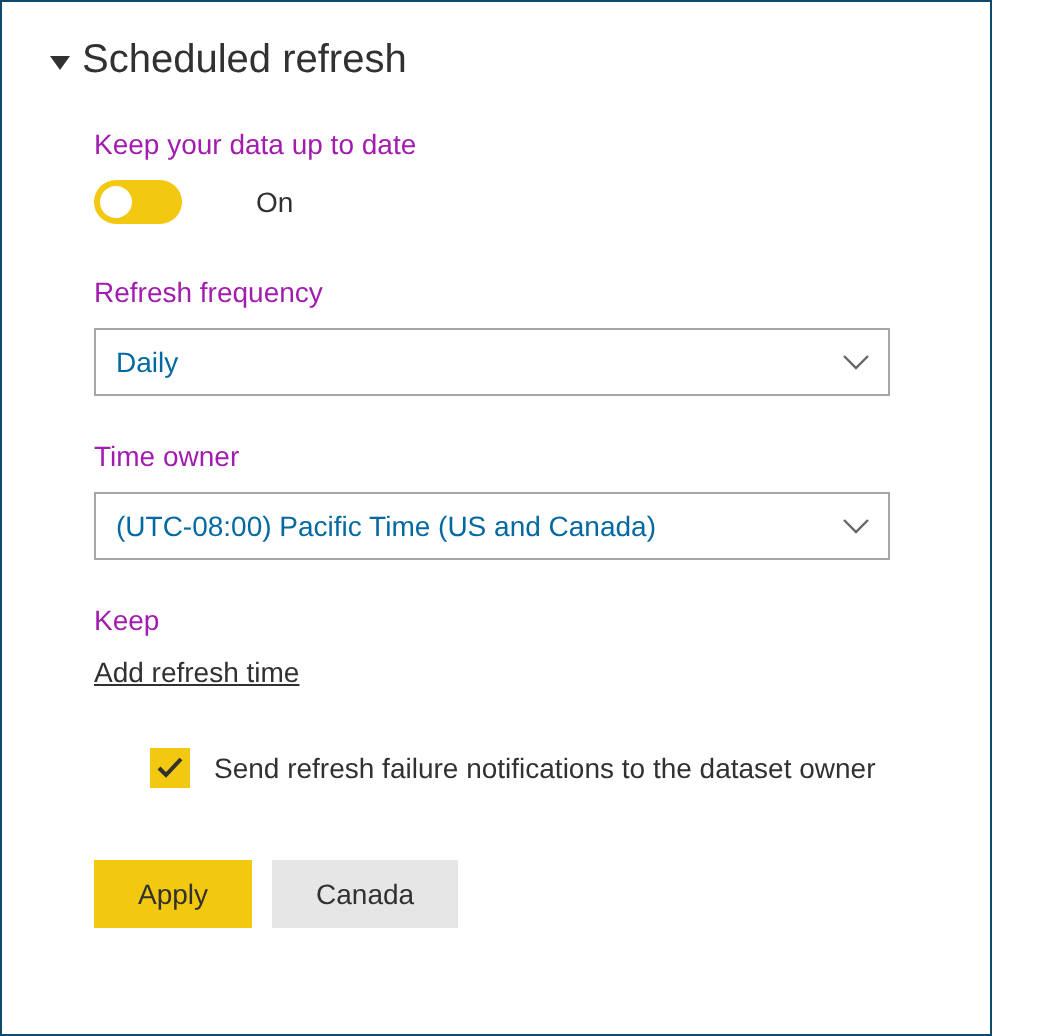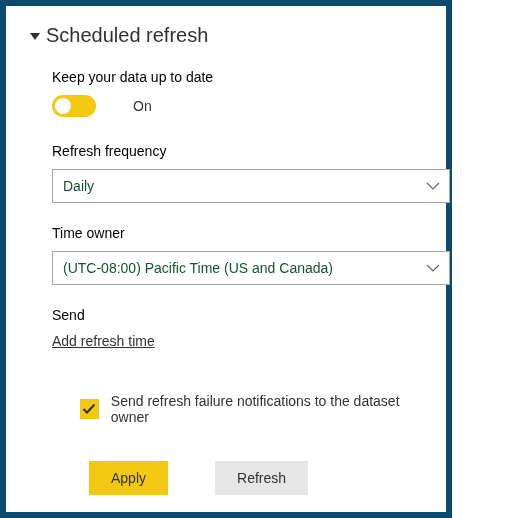--- a/index.html
+++ b/index.html
@@ -9,22 +9,22 @@
     }
     body {
       font-family: "Segoe UI", Arial, sans-serif;
       font-size: 14px;
       color: #323130;
       background: #fff;
       width: 532px;
       height: 518px;
     }
     .panel {
-      border: 6px solid #0c4a6e;
-      width: 452px;
+      border: 1px solid #0c4a6e;
+      width: 496px;
       height: 518px;
       padding: 18px 24px;
     }
     .section-header {
       display: flex;
       align-items: center;
       margin-bottom: 22px;
     }
     .caret {
       width: 0;
@@ -38,21 +38,21 @@
     .section-title {
       font-size: 20px;
       font-weight: 400;
       color: #323130;
     }
     .content {
       padding-left: 22px;
     }
     .field-label {
       font-size: 14px;
-      color: #000000;
+      color: #a21caf;
       margin-bottom: 10px;
     }
     .toggle-row {
       display: flex;
       align-items: center;
       margin-bottom: 26px;
       gap: 23px;
     }
     .toggle {
       width: 44px;
@@ -83,21 +83,21 @@
       width: 398px;
     }
     .select {
       width: 100%;
       height: 34px;
       border: 1px solid #a6a6a6;
       background: #fff;
       padding: 0 10px;
       font-size: 14px;
       font-family: inherit;
-      color: #14532d;
+      color: #0369a1;
       appearance: none;
       -webkit-appearance: none;
       cursor: pointer;
     }
     .select-chevron {
       position: absolute;
       right: 10px;
       top: 50%;
       transform: translateY(-50%);
       pointer-events: none;
@@ -107,21 +107,21 @@
     }
     .link {
       color: #323130;
       text-decoration: underline;
       cursor: pointer;
       font-size: 14px;
     }
     .checkbox-row {
       display: flex;
       align-items: center;
-      margin-top: 44px;
+      margin-top: 30px;
       margin-bottom: 36px;
       padding-left: 28px;
     }
     .checkbox {
       width: 20px;
       height: 20px;
       background: #F2C811;
       display: flex;
       align-items: center;
       justify-content: center;
@@ -136,21 +136,20 @@
       gap: 10px;
     }
     .btn {
       border: none;
       height: 34px;
       padding: 0 22px;
       font-size: 14px;
       font-family: inherit;
       cursor: pointer;
       color: #323130;
-      margin-left: 37px;
     }
     .btn-primary {
       background: #F2C811;
     }
     .btn-secondary {
       background: #e6e6e6;
     }
   </style>
 </head>
 <body>
@@ -194,32 +193,32 @@
         </select>
         <span class="select-chevron">
           <svg width="14" height="8" viewBox="0 0 14 8">
               <path d="M1 1 L7 7 L13 1" stroke="#666" stroke-width="1.2" fill="none"></path>
             </svg>
         </span>
       </div>
     </div>
 
     <div class="field-group" style="margin-bottom:10px;">
-      <div class="field-label">Send</div>
+      <div class="field-label">Keep</div>
       <span class="link">Add refresh time</span>
     </div>
 
     <div class="checkbox-row">
       <div class="checkbox">
         <svg width="14" height="12" viewBox="0 0 14 12">
             <path d="M1.5 6 L5 9.5 L12.5 1.5" stroke="#323130" stroke-width="2" fill="none"></path>
           </svg>
       </div>
       <div>Send refresh failure notifications to the dataset owner</div>
     </div>
 
     <div class="buttons">
       <button class="btn btn-primary">Apply</button>
-      <button class="btn btn-secondary">Refresh</button>
+      <button class="btn btn-secondary">Canada</button>
     </div>
 
   </div>
 </div>
 
 </body></html>

